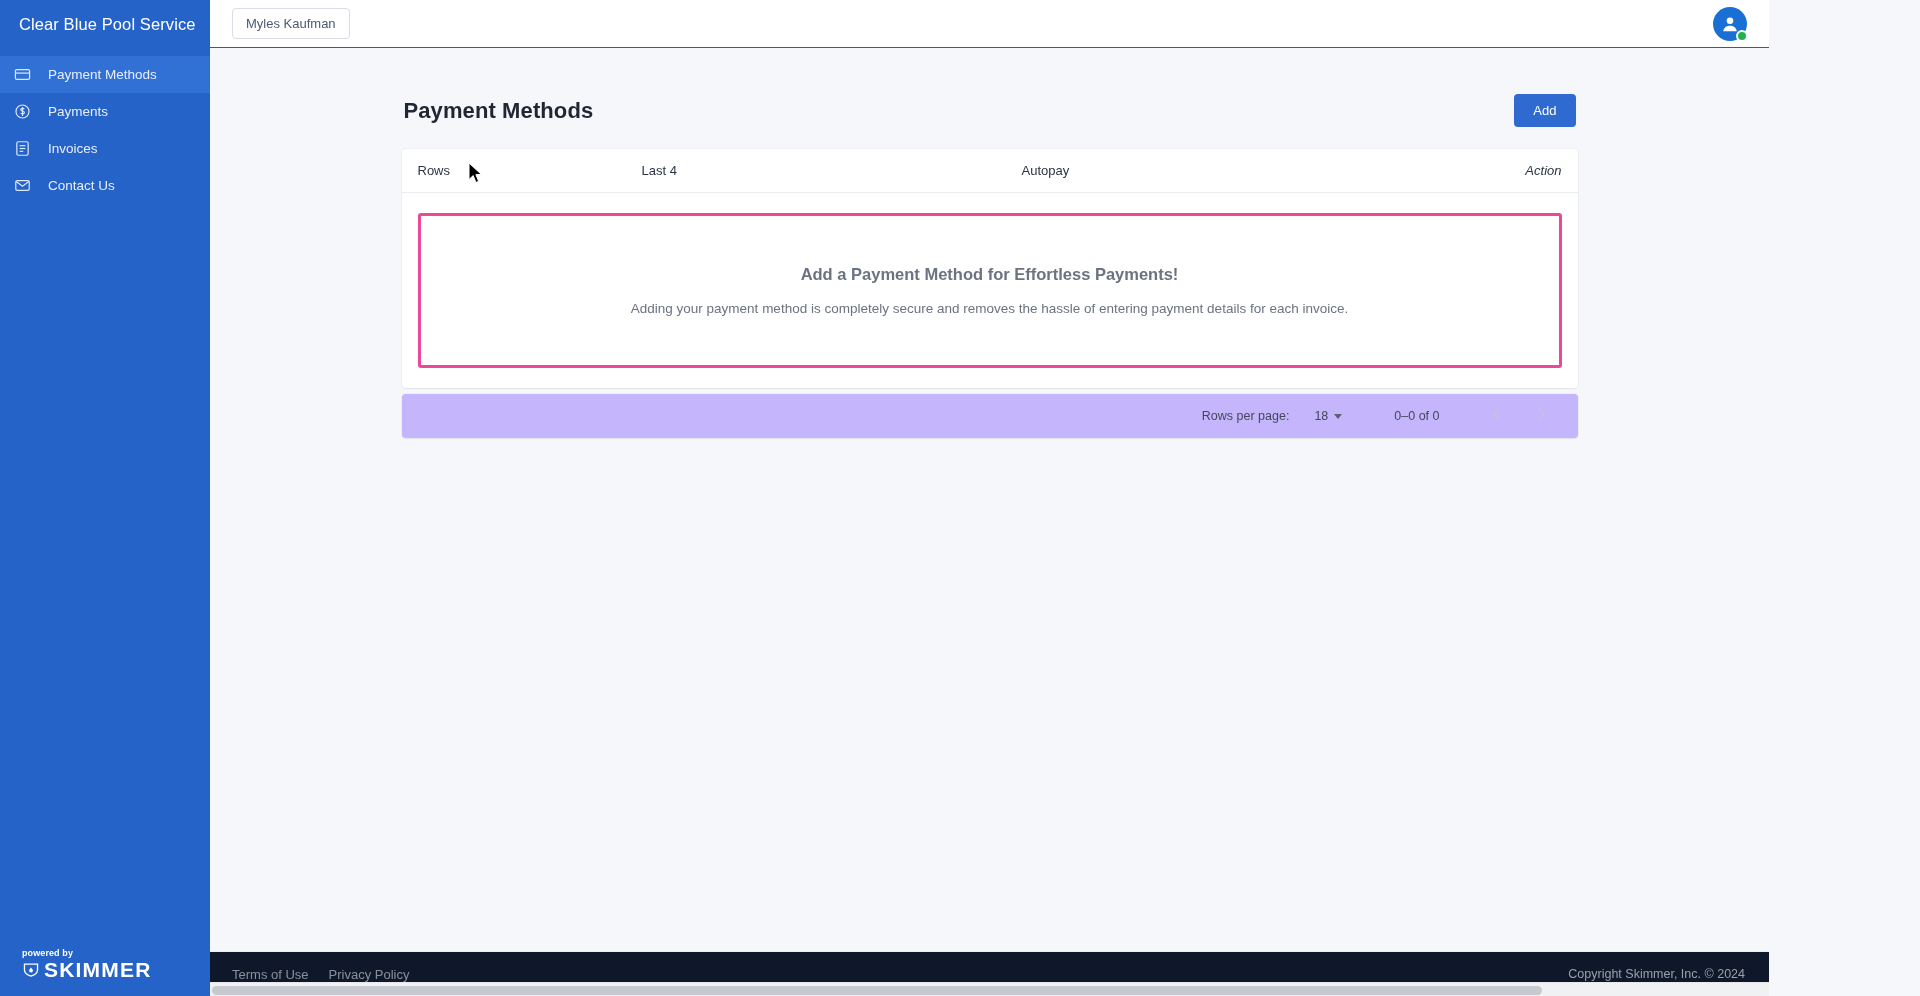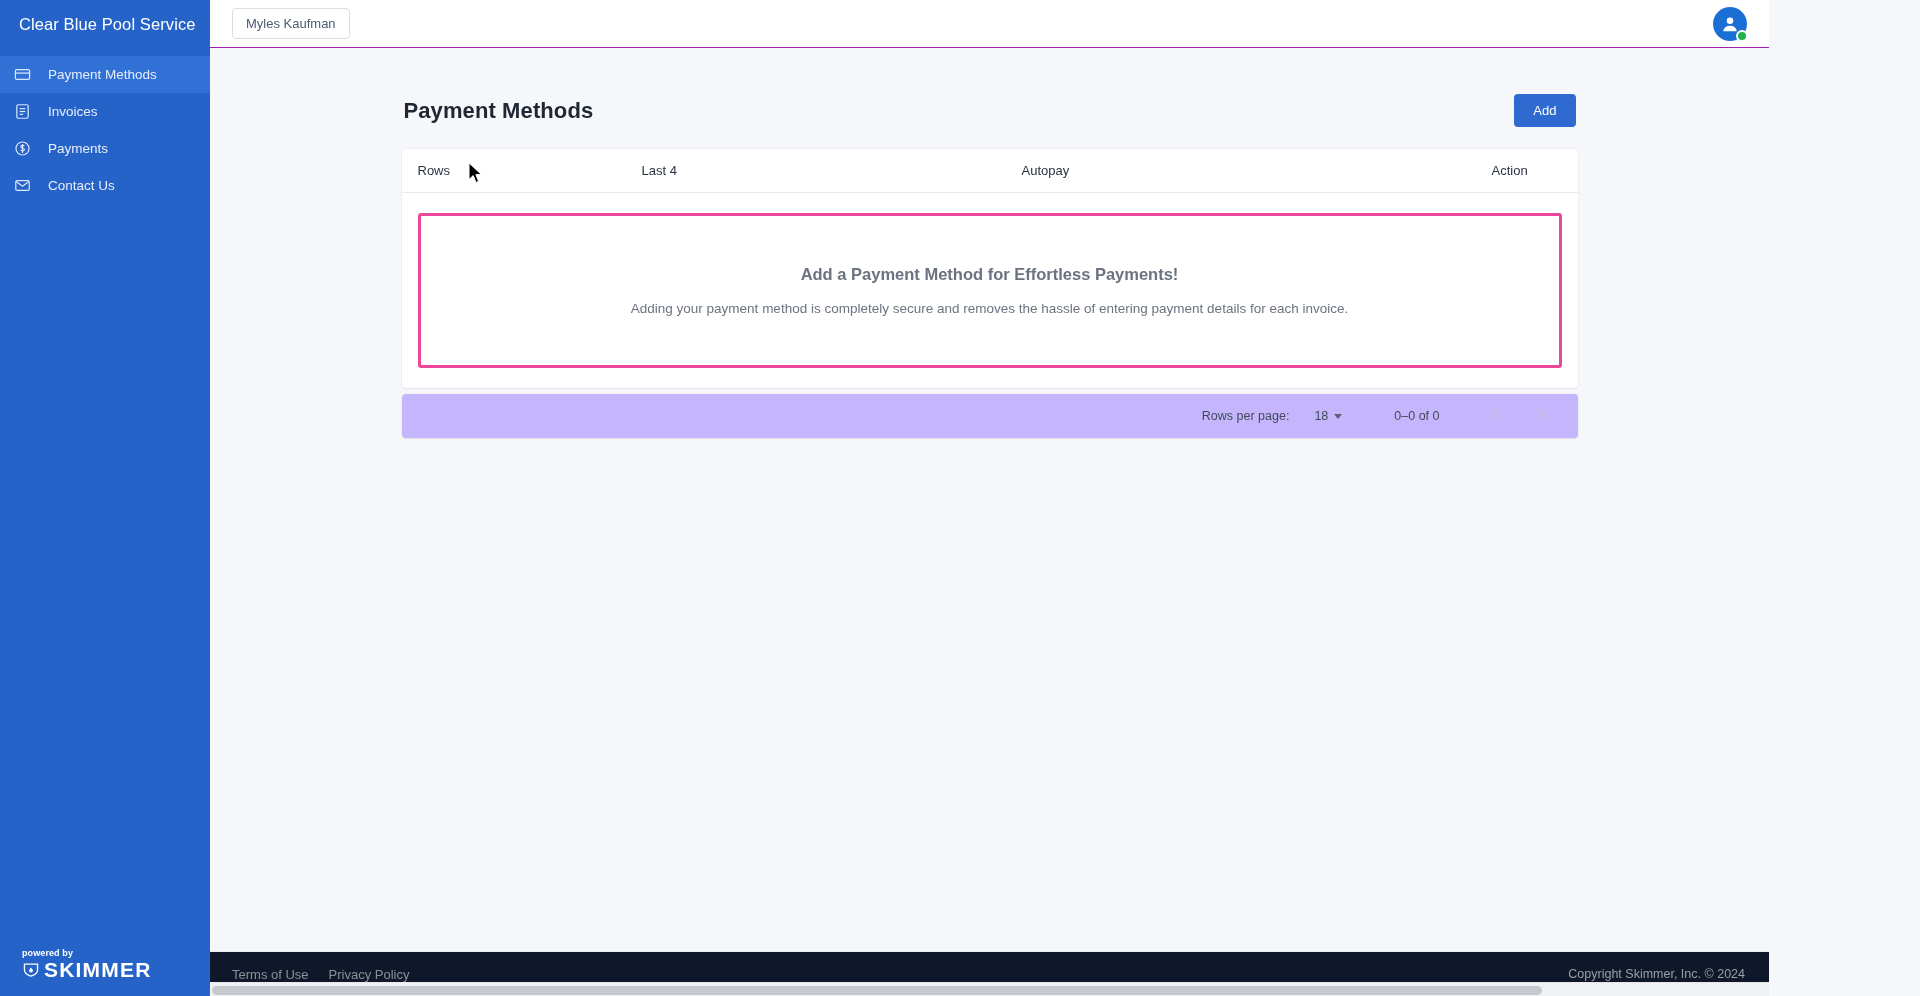--- a/index.html
+++ b/index.html
@@ -119,21 +119,21 @@
   .thead {
     display:flex; align-items:center;
     height:44px;
     border-bottom:1px solid #e9ebef;
     padding:0 16px;
     font-size:13px; color:#2b3444;
   }
   .th-type   { flex:0 0 224px; }
   .th-last4  { flex:0 0 380px; }
   .th-autopay{ flex:1; }
-  .th-action { flex:0 0 70px; text-align:left; }
+  .th-action { flex:0 0 70px; text-align:right;font-style:italic; }
 
   .empty-zone { padding:20px 16px 20px 16px; }
   .empty-box {
     border:3px solid #ec4899;
     border-radius:3px;
     height:155px;
     display:flex; flex-direction:column;
     align-items:center; justify-content:center;
     background:#fff;
   }
@@ -202,38 +202,38 @@
             <rect x="2" y="5" width="20" height="14" rx="2"></rect>
               <line x1="2" y1="10" x2="22" y2="10"></line>
           </svg>
         </span>
         <span class="nav-label">Payment Methods</span>
       </div>
 
       <div class="nav-item">
         <span class="nav-ico">
           <svg width="17" height="17" viewBox="0 0 24 24" fill="none" stroke="currentColor" stroke-width="1.7">
+            <circle cx="12" cy="12" r="9.2"></circle>
+            <path d="M14.6 8.6c-.6-.8-1.6-1.1-2.6-1.1-1.3 0-2.4.7-2.4 1.9 0 2.6 5 1.3 5 3.9 0 1.3-1.2 2-2.6 2-1.1 0-2.1-.4-2.7-1.2"></path>
+            <line x1="12" y1="5.6" x2="12" y2="18.4"></line>
+          </svg>
+        </span>
+        <span class="nav-label">Payments</span>
+      </div>
+
+      <div class="nav-item">
+        <span class="nav-ico">
+          <svg width="17" height="17" viewBox="0 0 24 24" fill="none" stroke="currentColor" stroke-width="1.7">
             <rect x="4" y="2.5" width="16" height="19" rx="2"></rect>
             <line x1="8" y1="8" x2="16" y2="8"></line>
               <line x1="8" y1="12" x2="16" y2="12"></line>
               <line x1="8" y1="16" x2="13" y2="16"></line>
           </svg>
         </span>
         <span class="nav-label">Invoices</span>
-      </div>
-
-      <div class="nav-item">
-        <span class="nav-ico">
-          <svg width="17" height="17" viewBox="0 0 24 24" fill="none" stroke="currentColor" stroke-width="1.7">
-            <circle cx="12" cy="12" r="9.2"></circle>
-            <path d="M14.6 8.6c-.6-.8-1.6-1.1-2.6-1.1-1.3 0-2.4.7-2.4 1.9 0 2.6 5 1.3 5 3.9 0 1.3-1.2 2-2.6 2-1.1 0-2.1-.4-2.7-1.2"></path>
-            <line x1="12" y1="5.6" x2="12" y2="18.4"></line>
-          </svg>
-        </span>
-        <span class="nav-label">Payments</span>
       </div>
 
       <div class="nav-item">
         <span class="nav-ico">
           <svg width="17" height="17" viewBox="0 0 24 24" fill="none" stroke="currentColor" stroke-width="1.7">
             <rect x="2.5" y="5" width="19" height="14" rx="2"></rect>
               <path d="M3 6.5l9 6.5 9-6.5"></path>
           </svg>
         </span>
         <span class="nav-label">Contact Us</span>

